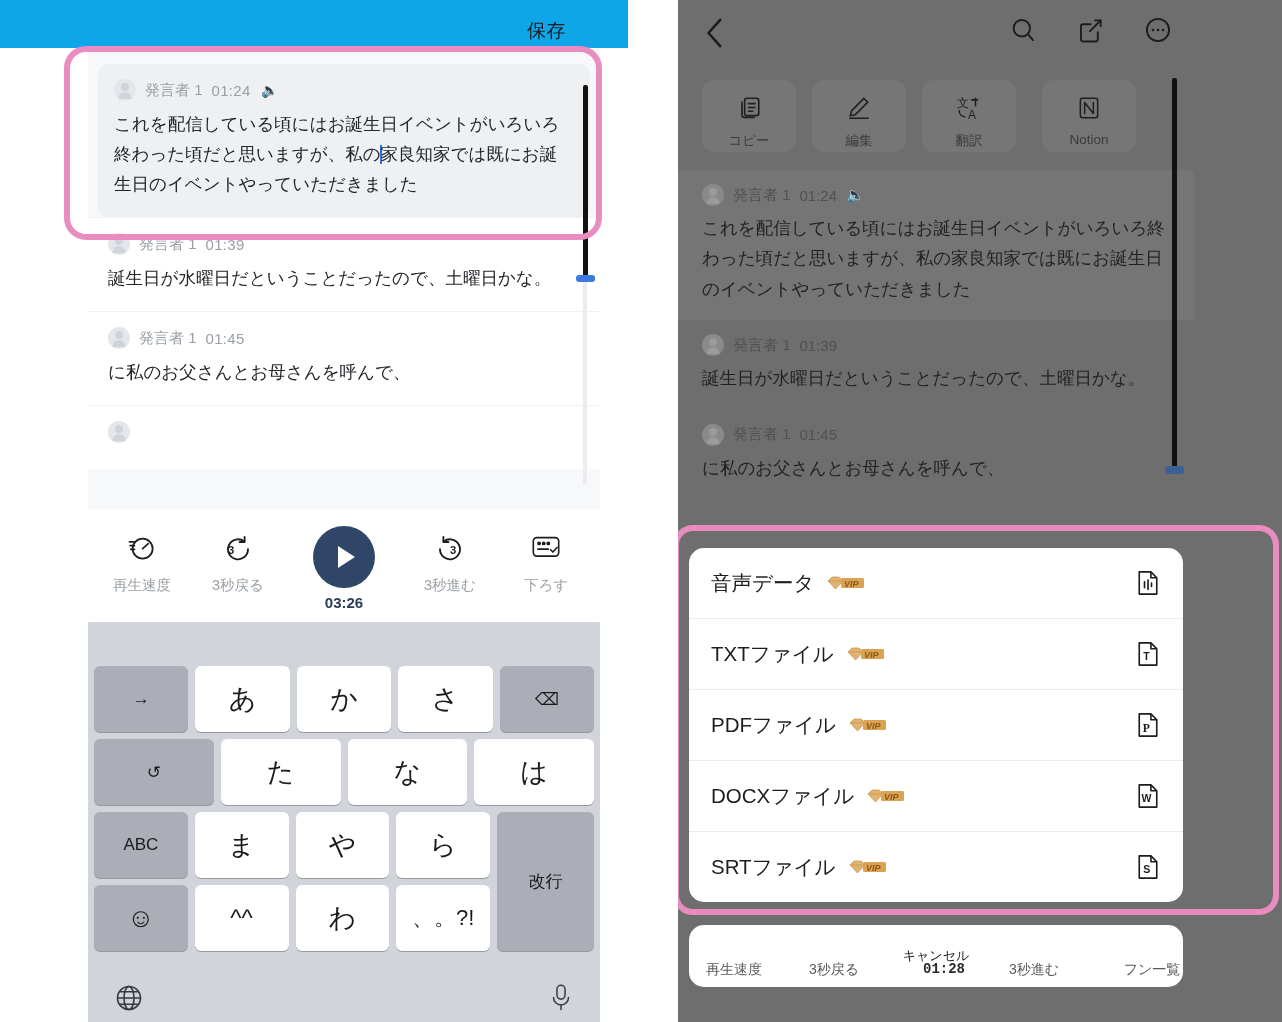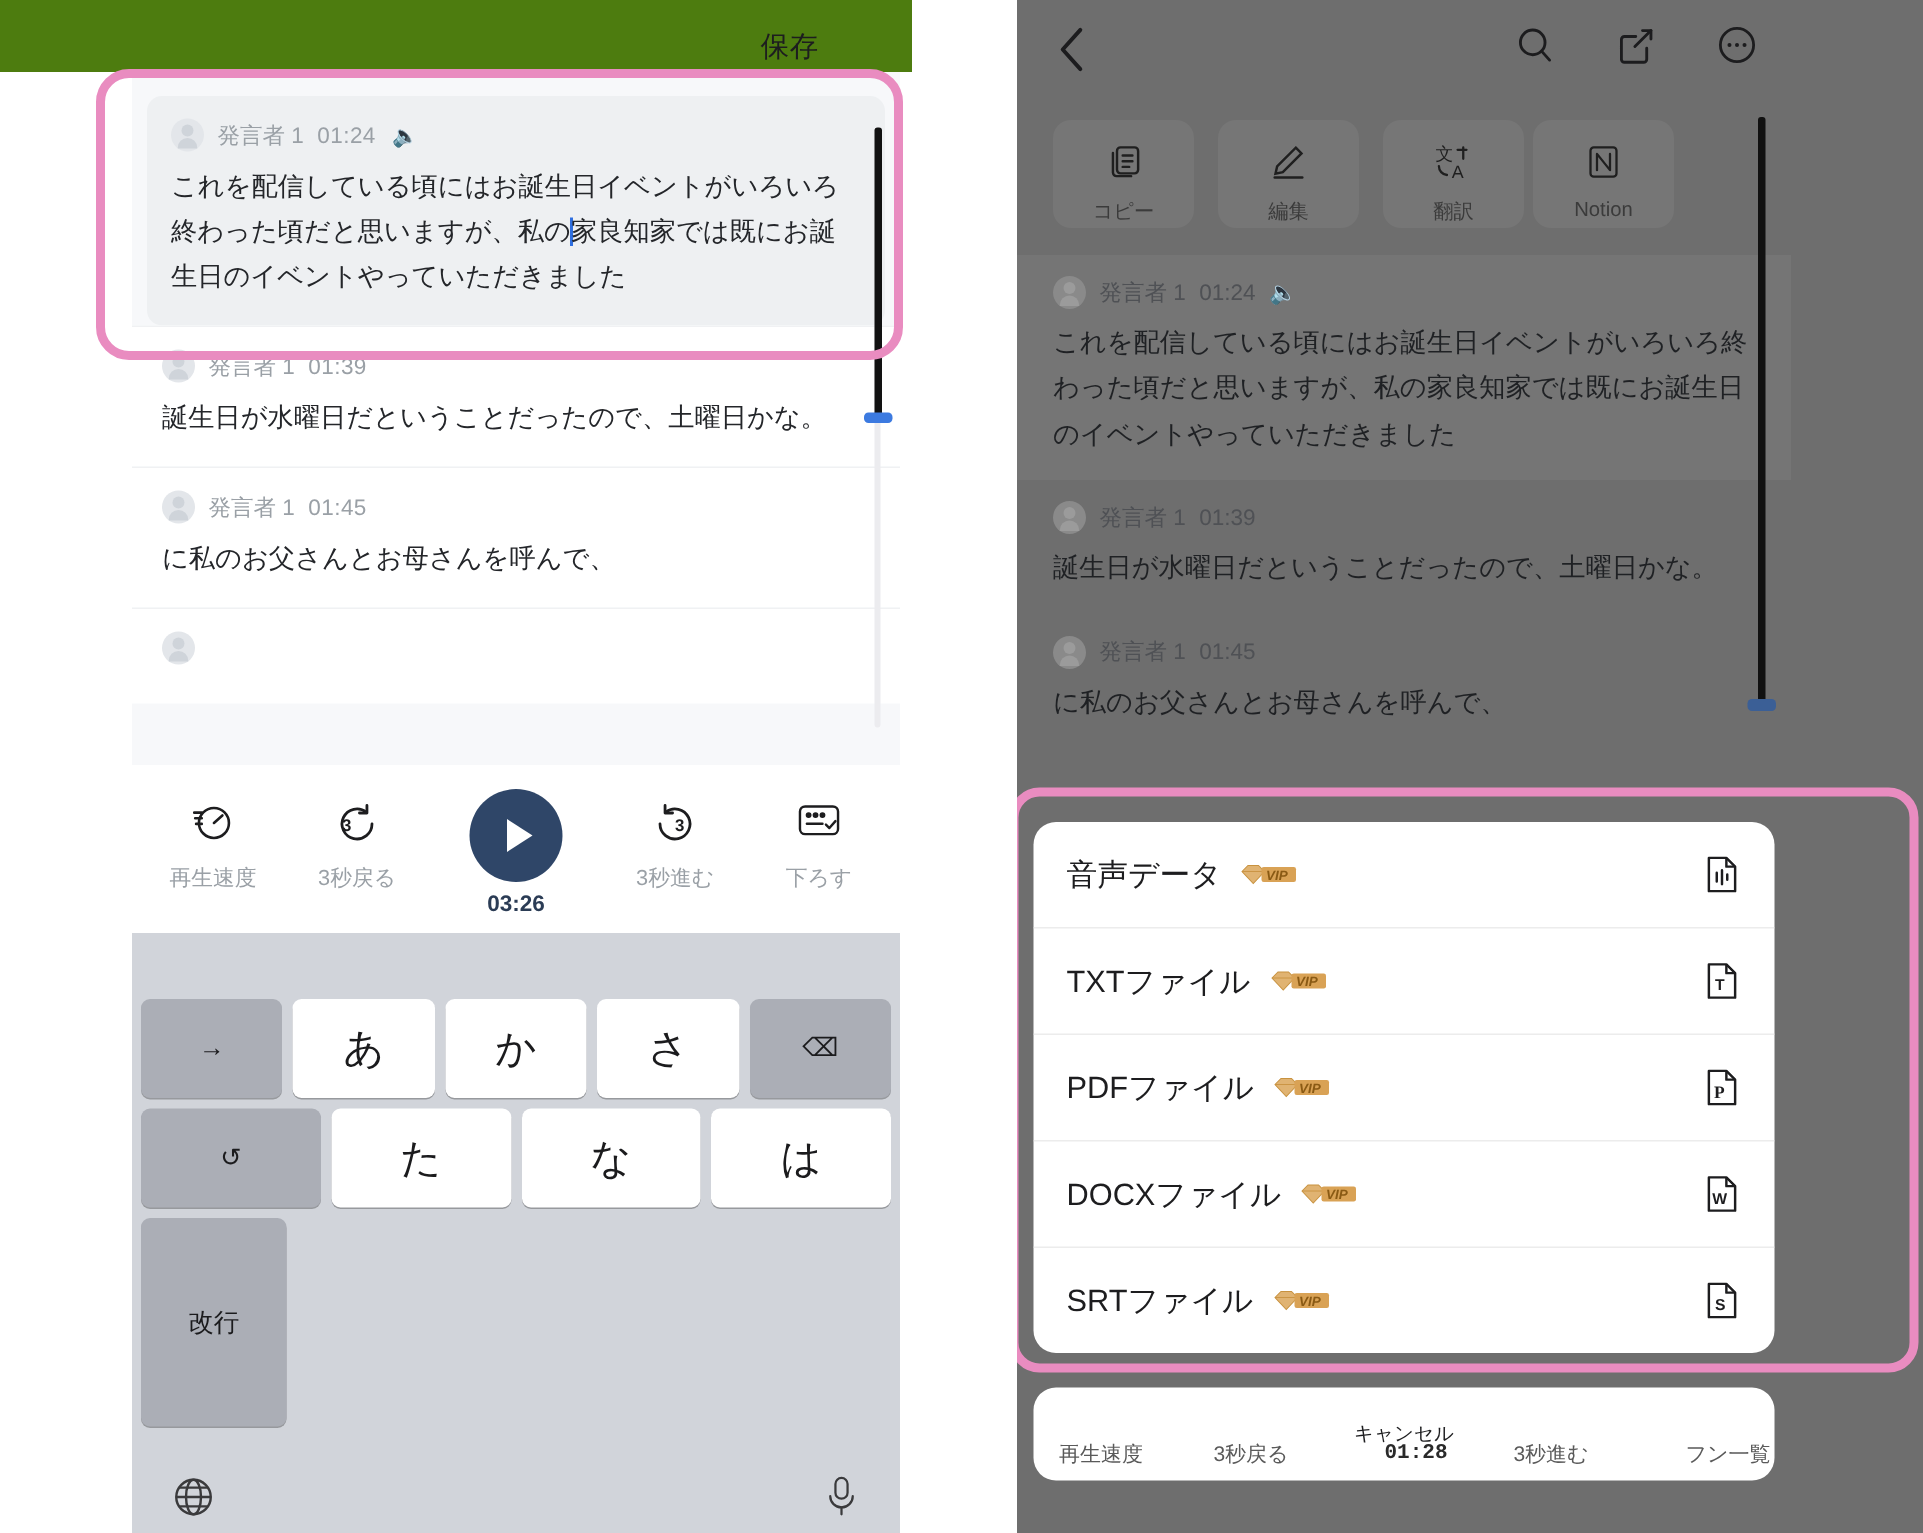--- a/index.html
+++ b/index.html
@@ -2,21 +2,21 @@
 <html><head>
 <meta charset="utf-8">
 <style>
   html,body{margin:0;padding:0;background:#ffffff;}
   body{font-family:"Liberation Sans","DejaVu Sans",sans-serif;-webkit-font-smoothing:antialiased;}
   #stage{position:relative;width:1282px;height:1022px;overflow:hidden;background:#fff;}
 
   
   #leftPanel{position:absolute;left:0;top:0;width:678px;height:1022px;background:#ffffff;overflow:hidden;}
 
-  .l-savebar{position:absolute;left:0;top:0;width:608px;height:48px;background:#4d7c0f;}
+  .l-savebar{position:absolute;left:0;top:0;width:608px;height:48px;background:#0ea5e9;padding-left:20px;}
   .l-save{position:absolute;right:62px;top:18px;font-size:19px;color:#1d1d1f;letter-spacing:.5px;}
 
   .l-transcript{position:absolute;left:88px;top:48px;width:512px;height:462px;background:#f7f8fa;overflow:hidden;}
 
   .tblock{position:relative;background:#ffffff;margin:0;padding:14px 20px 18px 20px;}
   .tblock.sel{background:#eef0f2;margin:16px 10px 0 10px;border-radius:10px;padding:14px 16px 18px 16px;}
   .tblock + .tblock{border-top:1px solid #f0f1f3;}
   .tmeta{display:flex;align-items:center;gap:9px;height:24px;margin-bottom:7px;}
   .avatar{width:22px;height:22px;border-radius:50%;background:#e3e6ea;position:relative;flex:0 0 auto;}
   .avatar:before{content:"";position:absolute;left:50%;top:4px;transform:translateX(-50%);width:8px;height:8px;border-radius:50%;background:#cfd4da;}
@@ -223,20 +223,34 @@
         </div>
 
         <div class="kbrow">
           <div class="key g small">↺</div>
           <div class="key w">た</div>
           <div class="key w">な</div>
           <div class="key w">は</div>
         </div>
 
         <div class="kbrow" style="height:139px;">
+          <div style="flex:1;display:flex;flex-direction:column;gap:7px;">
+            <div class="kbrow" style="margin:0;height:66px;">
+              <div class="key g small">ABC</div>
+              <div class="key w">ま</div>
+              <div class="key w">や</div>
+              <div class="key w">ら</div>
+            </div>
+            <div class="kbrow" style="margin:0;height:66px;">
+              <div class="key g">☺</div>
+              <div class="key w small" style="font-size:24px;">^^</div>
+              <div class="key w">わ</div>
+              <div class="key w small" style="font-size:22px;">、。?!</div>
+            </div>
+          </div>
           <div class="key g small tall" style="flex:0 0 97px;">改行</div>
         </div>
 
       </div>
       <div class="kb-bottom">
         <span>
           <svg class="svg-i" width="30" height="30" viewBox="0 0 24 24" fill="none" stroke="#3a3a3c" stroke-width="1.3">
             <circle cx="12" cy="12" r="9.2"></circle>
               <ellipse cx="12" cy="12" rx="4" ry="9.2"></ellipse>
             <path d="M2.8 12h18.4M4.4 7h15.2M4.4 17h15.2"></path>
@@ -316,21 +330,21 @@
           <svg class="svg-i" width="26" height="26" viewBox="0 0 24 24" fill="none" stroke="#1f1f1f" stroke-width="1.4">
             <text x="1" y="11" font-size="11" fill="#1f1f1f" stroke="none" font-family="DejaVu Sans, sans-serif">文</text>
             <path d="M14.5 4.5h5.5M18 3v7" stroke-linecap="round"></path>
             <path d="M3 14.5a5.5 5.5 0 0 0 5 5.5" stroke-linecap="round"></path>
             <text x="11" y="22" font-size="11" fill="#1f1f1f" stroke="none" font-family="Liberation Sans, sans-serif">A</text>
           </svg>
         </div>
         <div class="tl">翻訳</div>
       </div>
 
-      <div class="tool" style="left:344px;">
+      <div class="tool" style="left:364px;">
         <div class="ti">
           <svg class="svg-i" width="26" height="26" viewBox="0 0 24 24" fill="none" stroke="#1f1f1f" stroke-width="1.4">
             <rect x="4" y="3" width="16" height="18" rx="2"></rect>
             <path d="M8 17V7l8 10V7" stroke-linecap="round" stroke-linejoin="round"></path>
           </svg>
         </div>
         <div class="tl">Notion</div>
       </div>
     </div>
 

